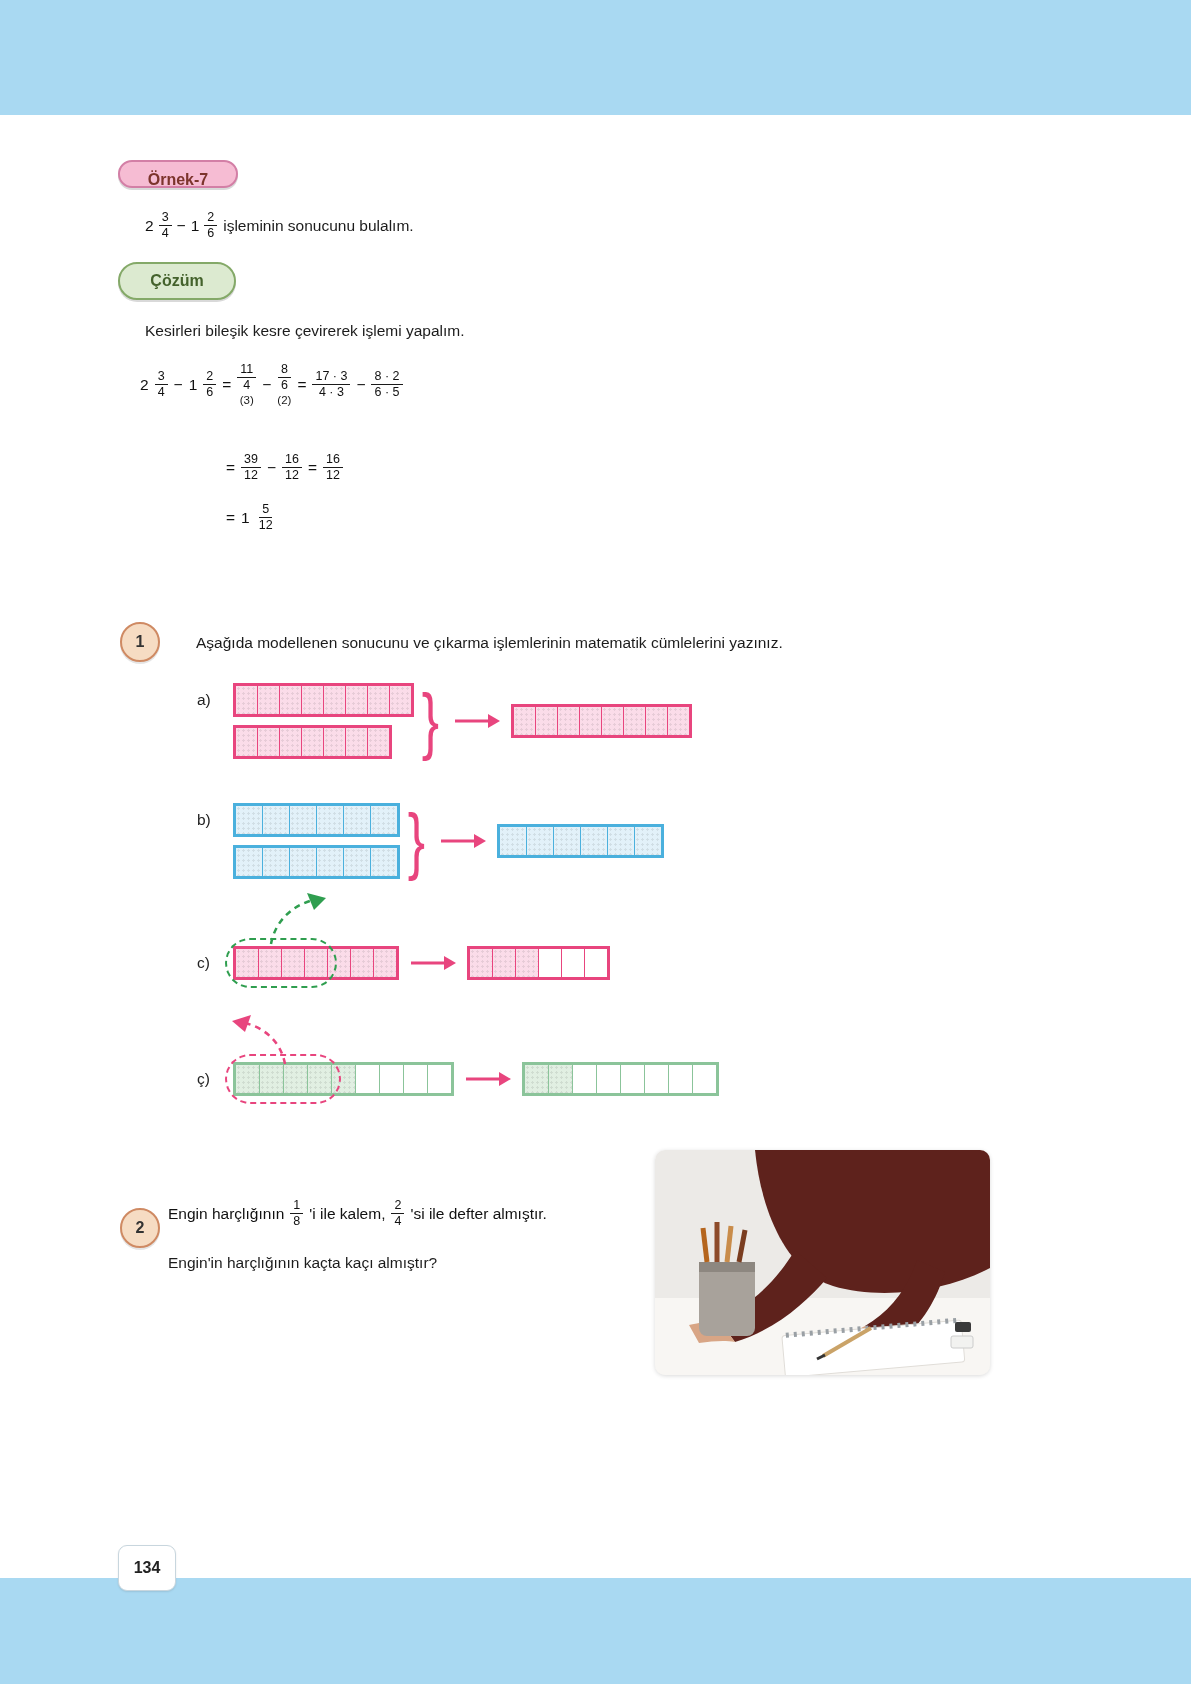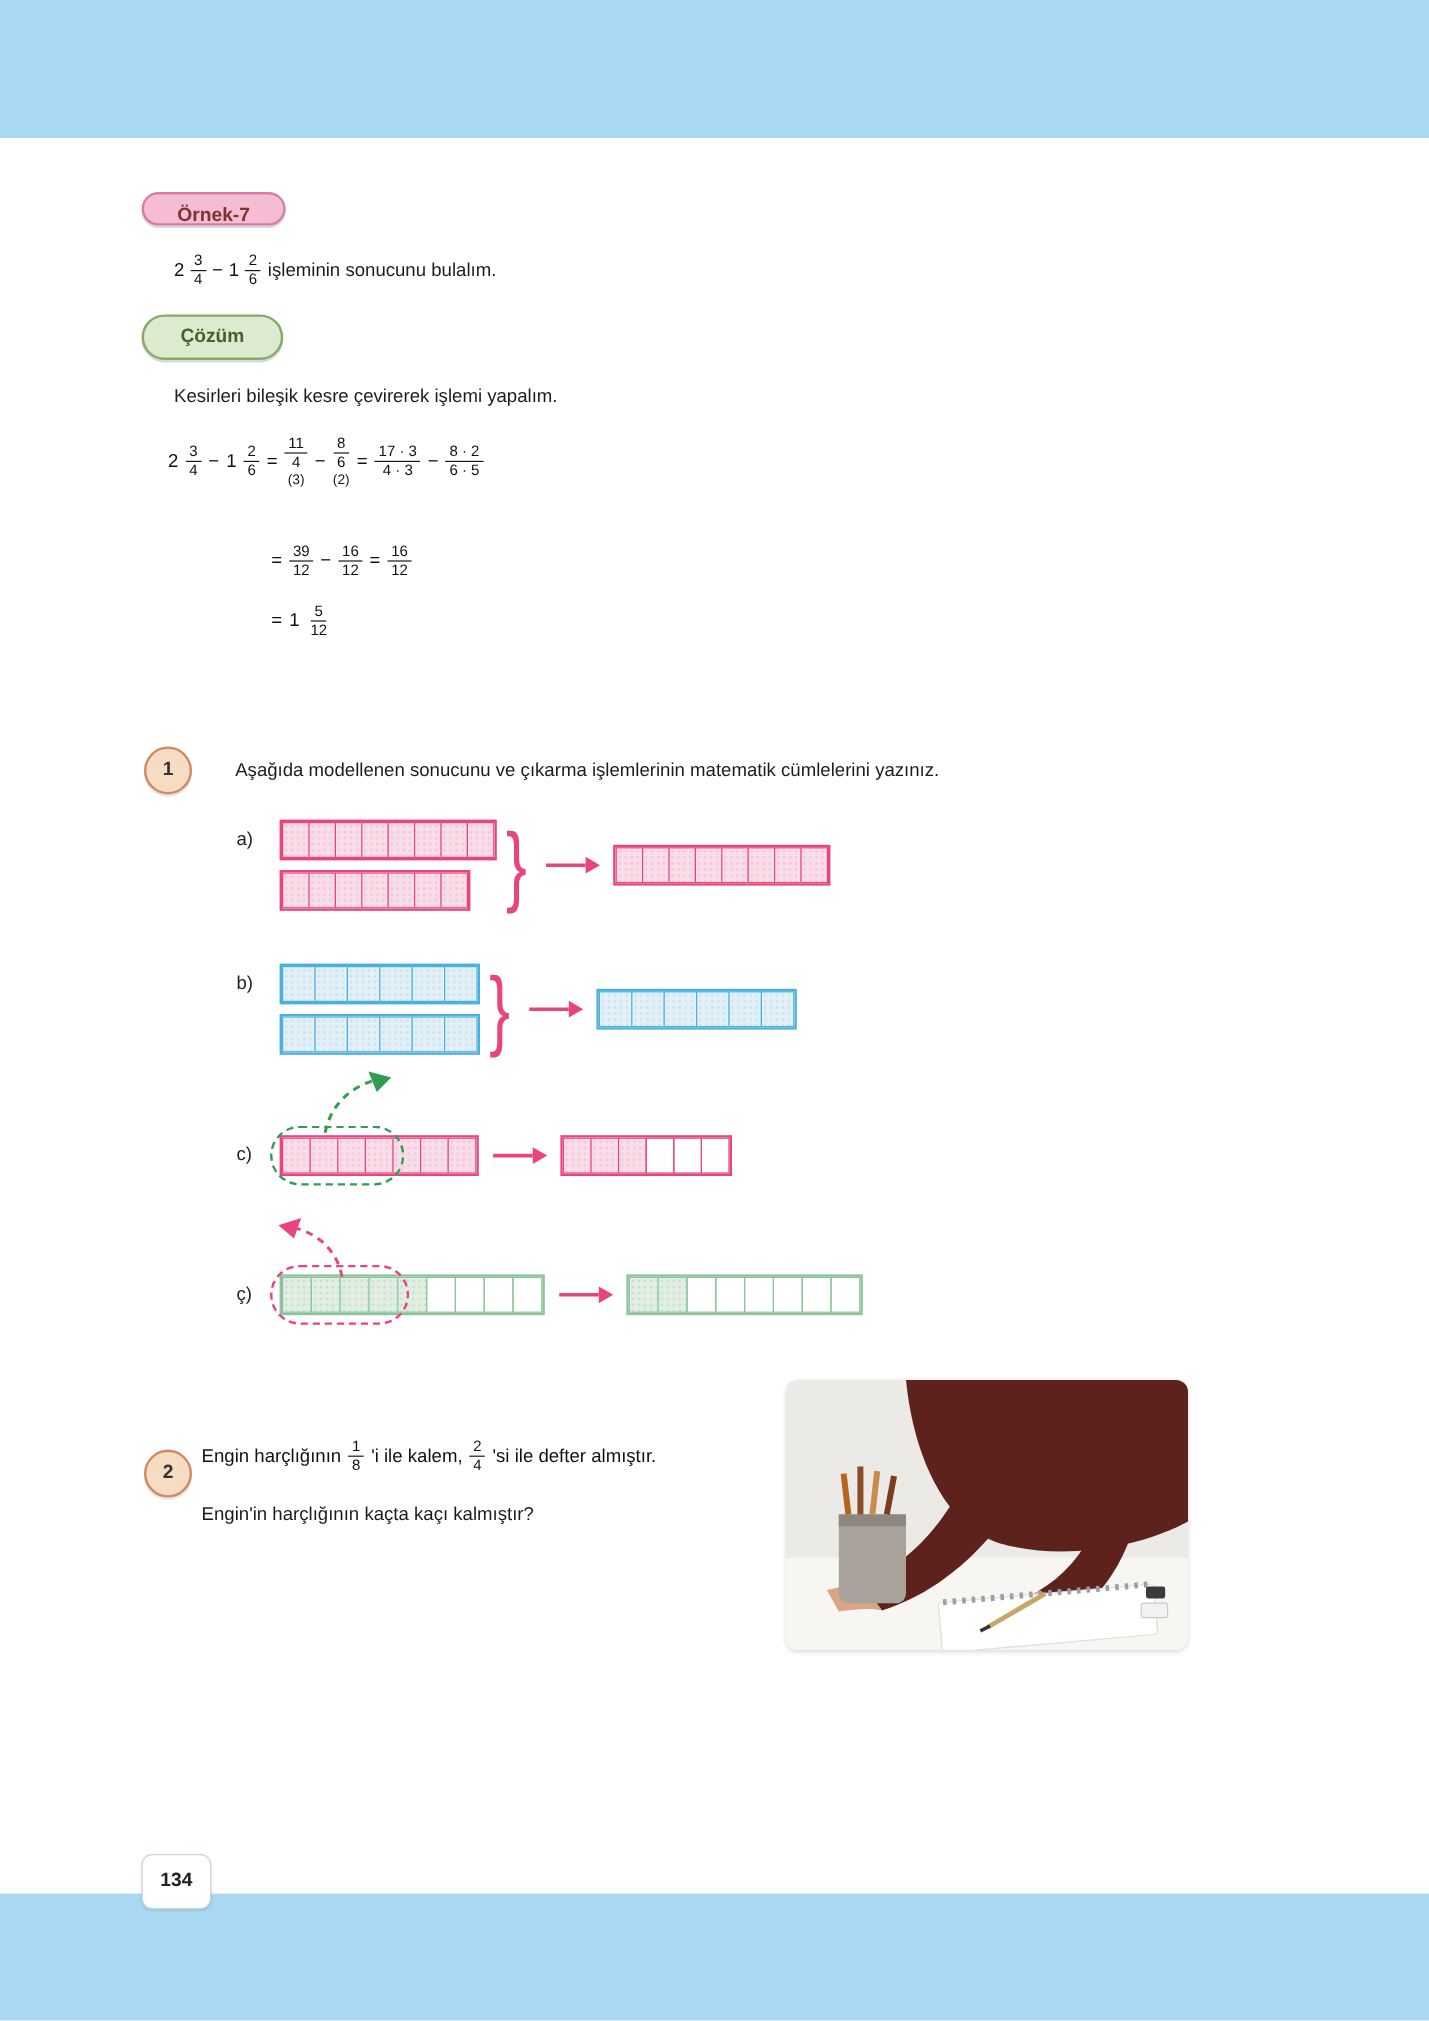--- a/index.html
+++ b/index.html
@@ -302,21 +302,21 @@
         <span class="fnum">1</span>
         <span class="fden">8</span>
       </span>
       <span class="mtok">'i ile kalem,</span>
       <span class="frac">
         <span class="fnum">2</span>
         <span class="fden">4</span>
       </span>
       <span class="mtok">'si ile defter almıştır.</span>
     </div>
-  <div class="abs textline" style="left:168px;top:1254px;">Engin'in harçlığının kaçta kaçı kalmıştır?</div>
+  <div class="abs textline" style="left:168px;top:1254px;">Engin'in harçlığının kaçta kaçı almıştır?</div>
 
   <div class="abs photo">
     <svg width="335" height="225" viewBox="0 0 335 225">
       <rect width="335" height="225" fill="#eceae7"></rect>
       <rect y="148" width="335" height="77" fill="#f8f6f3"></rect>
       <path d="M100,0 L335,0 L335,118 C290,142 225,150 178,136 C132,122 106,62 100,0 Z" fill="#5e221c"></path>
       <path d="M140,100 C118,136 92,158 62,168 L80,192 C120,180 152,152 172,128 Z" fill="#5e221c"></path>
       <path d="M62,168 C48,172 40,174 34,175 L44,193 C58,191 70,190 80,192 Z" fill="#d8a585"></path>
       <path d="M262,110 C252,140 234,162 210,176 L244,192 C268,174 282,148 290,122 Z" fill="#5e221c"></path>
       <path d="M210,176 C198,182 188,186 178,188 L196,200 C214,198 230,194 244,192 Z" fill="#d8a585"></path>

